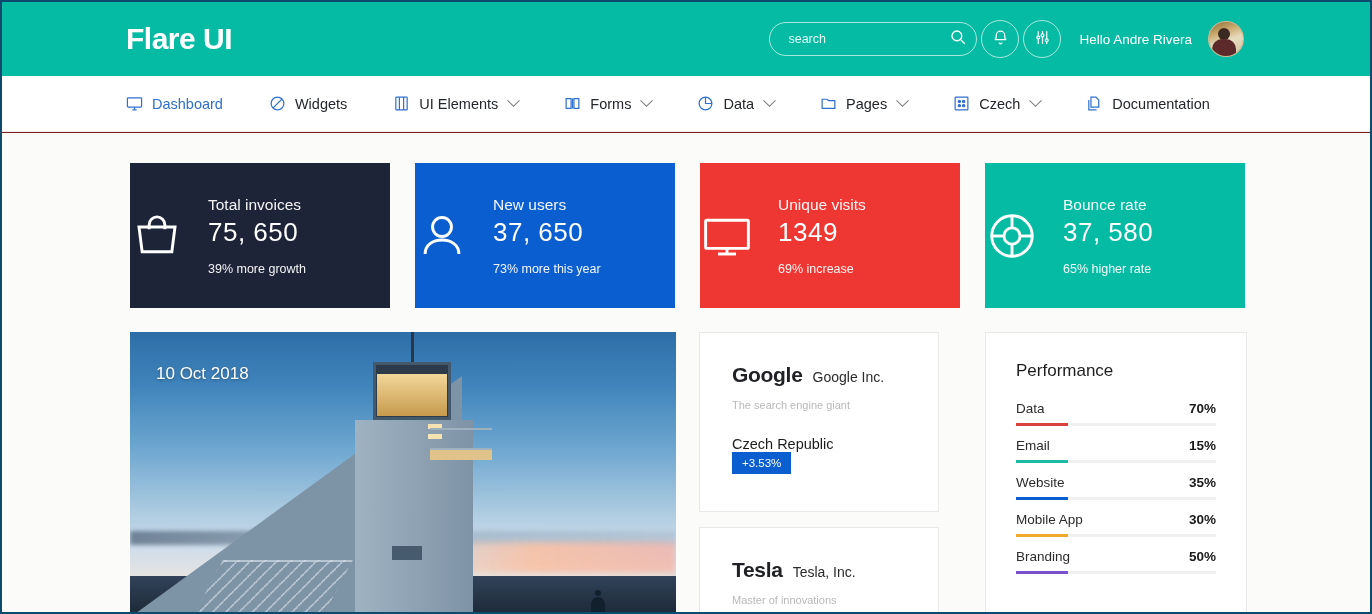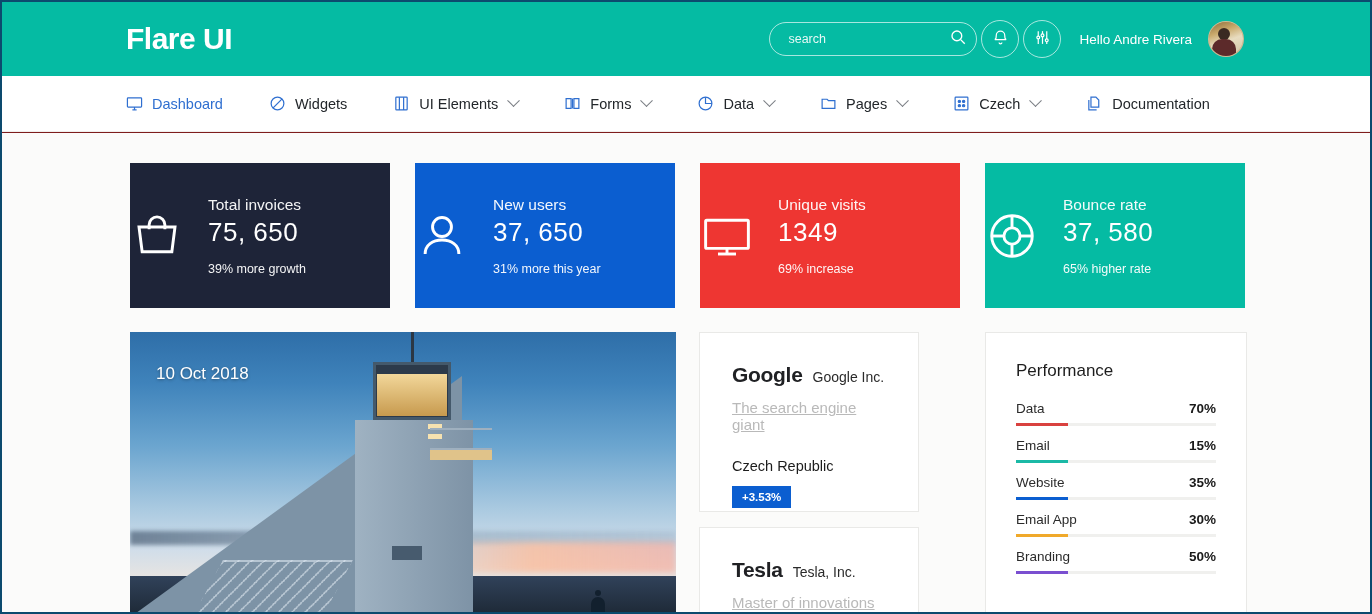--- a/index.html
+++ b/index.html
@@ -233,36 +233,36 @@
   }
   .photo-date {
     position: absolute; left: 26px; top: 32px;
     color: #ffffff; font-size: 17px; font-weight: 300;
     text-shadow: 0 1px 3px rgba(0,0,0,0.35);
   }
 
   
   .company-card {
     position: absolute; left: 697px;
-    width: 220px;
+    width: 240px;
     background: #ffffff;
     border: 1px solid #e9e9e7;
     padding: 30px 30px 26px 32px;
   }
   .company-card.google { top: 199px; height: 180px; }
   .company-card.tesla  { top: 394px; height: 180px; }
   .c-head { display: flex; align-items: baseline; gap: 10px; }
   .c-brand { font-size: 21px; font-weight: bold; color: #202124; letter-spacing: -0.3px; }
   .c-legal { font-size: 14px; color: #2b2b2b; }
-  .c-tag { font-size: 15px; color: #b9b9b9; margin-top: 12px; text-decoration: underline; }
+  .c-tag { font-size: 11px; color: #b9b9b9; margin-top: 12px; }
   .c-country { font-size: 14.5px; color: #1d1d1d; margin-top: 25px; }
   .c-badge {
-    display: inline-block; margin-top: 12px;
+    display: inline-block; 
     background: #0b5ed0; color: #ffffff;
-    font-size: 11.5px; font-weight: bold;
+    font-size: 11.5px; font-weight: normal;
     padding: 5px 10px;
   }
 
   
   .perf {
     position: absolute; left: 983px; top: 199px;
     width: 262px; height: 290px;
     background: #ffffff;
     border: 1px solid #e9e9e7;
     padding: 28px 30px 0 30px;
@@ -454,21 +454,21 @@
       <div class="stat" style="background:#0b5ed0">
         <div class="s-icon">
           <svg width="54" height="54" viewBox="0 0 24 24" fill="none" stroke="#ffffff" stroke-width="1.3">
             <circle cx="12" cy="8" r="4.2"></circle>
               <path d="M4.5 20c0-4 3.4-6.2 7.5-6.2s7.5 2.2 7.5 6.2"></path>
           </svg>
         </div>
         <div class="s-body">
           <div class="s-title">New users</div>
           <div class="s-value">37, 650</div>
-          <div class="s-sub">31% more this year</div>
+          <div class="s-sub">73% more this year</div>
         </div>
       </div>
 
       <div class="stat" style="background:#ee3632">
         <div class="s-icon">
           <svg width="54" height="54" viewBox="0 0 24 24" fill="none" stroke="#ffffff" stroke-width="1.3">
             <rect x="2.5" y="5" width="19" height="12.5" rx="0.5"></rect>
             <line x1="12" y1="17.5" x2="12" y2="20"></line>
               <line x1="8" y1="20" x2="16" y2="20"></line>
           </svg>
@@ -565,21 +565,21 @@
           <span class="perf-label">Website</span>
           <span class="perf-pct">35%</span>
         </div>
         <div class="perf-track">
           <div class="perf-fill" style="width:26%;background:#0b5ed0"></div>
         </div>
       </div>
 
       <div class="perf-row">
         <div class="perf-line">
-          <span class="perf-label">Email App</span>
+          <span class="perf-label">Mobile App</span>
           <span class="perf-pct">30%</span>
         </div>
         <div class="perf-track">
           <div class="perf-fill" style="width:26%;background:#f0a92a"></div>
         </div>
       </div>
 
       <div class="perf-row">
         <div class="perf-line">
           <span class="perf-label">Branding</span>

